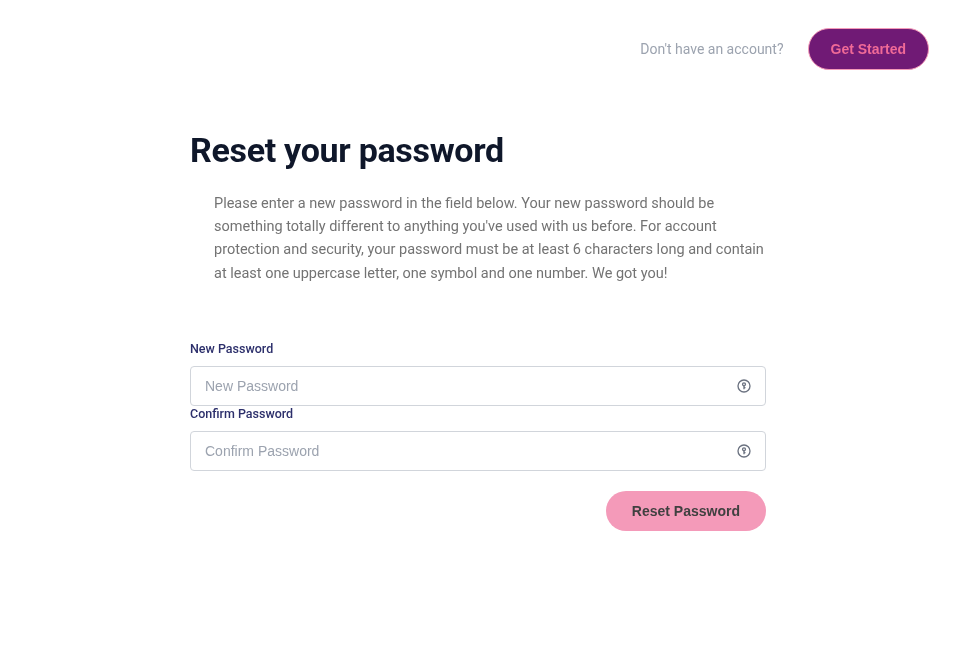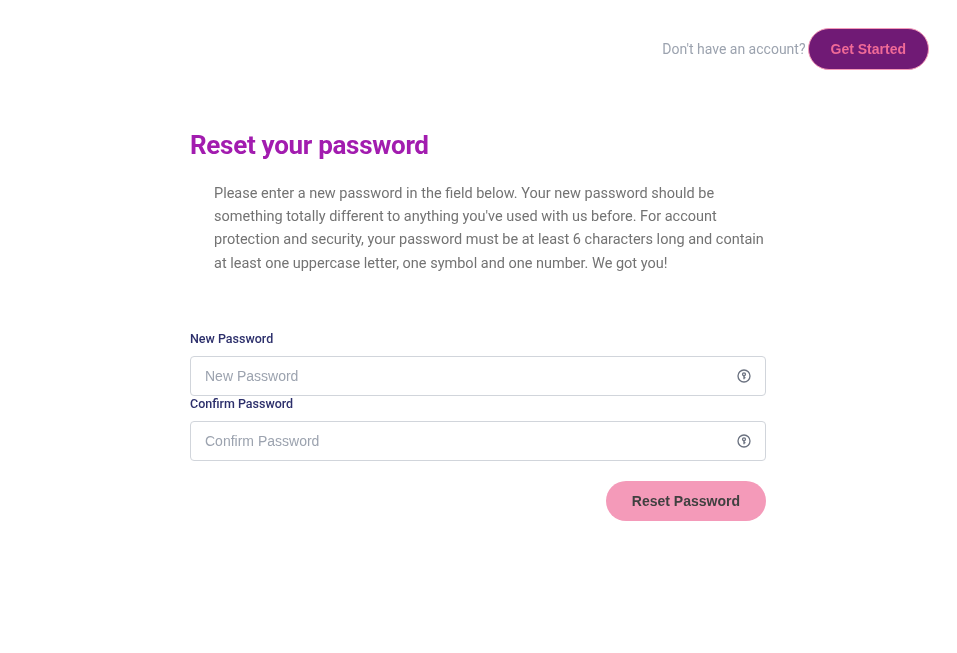--- a/index.html
+++ b/index.html
@@ -13,21 +13,21 @@
       width: 957px;
       height: 653px;
       position: relative;
     }
     .header {
       position: absolute;
       top: 28px;
       right: 28px;
       display: flex;
       align-items: center;
-      gap: 2px;
+      gap: 24px;
     }
     .account-prompt {
       color: #9ca3af;
       font-size: 14px;
     }
     .get-started-btn {
       border: 1px solid #f49ab9;
       background: #701a75;
       color: #f06a97;
       font-size: 14px;
@@ -36,22 +36,22 @@
       border-radius: 999px;
       cursor: pointer;
     }
     .container {
       position: absolute;
       left: 190px;
       top: 130px;
       width: 576px;
     }
     .title {
-      color: #a21caf;
-      font-size: 26px;
+      color: #0f172a;
+      font-size: 34px;
       font-weight: 700;
       margin-bottom: 22px;
       letter-spacing: -0.3px;
     }
     .instructions {
       color: #737373;
       font-size: 14.5px;
       line-height: 1.6;
       margin-bottom: 56px;
       margin-left: 24px;

